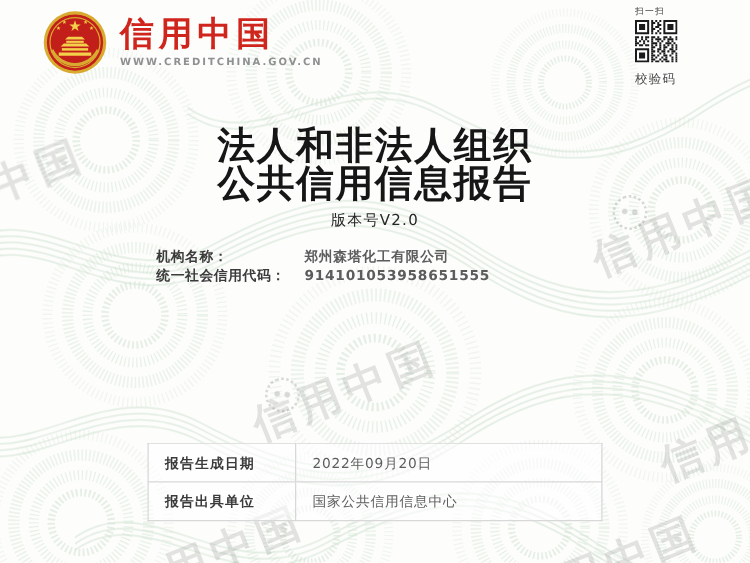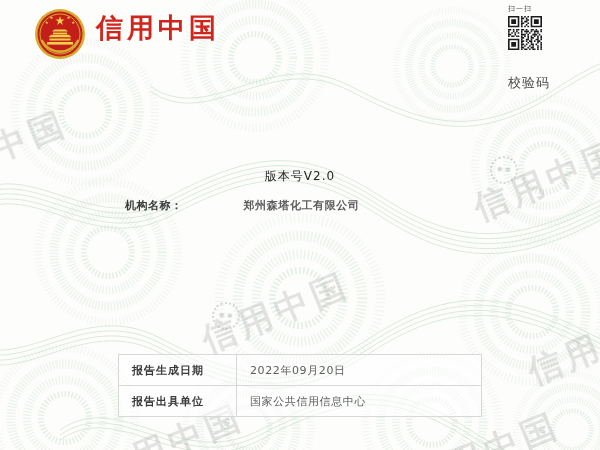--- a/index.html
+++ b/index.html
@@ -42,21 +42,21 @@
     color:#d0251c;line-height:28px;
   }
   .url{
     margin-top:3px;font-size:8px;font-weight:bold;letter-spacing:1.6px;
     color:#8f9191;
   }
   
   .qr-panel{position:absolute;left:508px;top:4px;width:54px;z-index:2;text-align:left;}
   .qr-hint{font-size:7px;color:#4a4a4a;letter-spacing:1px;margin-bottom:2px;}
   .qr{width:34px;height:34px;display:inline-block;background:#fff;}
-  .qr-caption{font-size:13px;color:#4a4a4a;letter-spacing:1px;margin-top:20px;font-family:Liberation Mono, monospace;}
+  .qr-caption{font-size:10px;color:#4a4a4a;letter-spacing:1px;margin-top:2px;font-family:Liberation Mono, monospace;}
   
   .title{position:absolute;left:0;top:101px;width:100%;text-align:center;z-index:2;}
   .title .tl{
     font-size:30px;font-weight:bold;color:#161616;
     letter-spacing:1.5px;line-height:31px;
   }
   .version{
     position:absolute;left:0;top:168px;width:100%;text-align:center;z-index:2;
     font-size:12px;color:#262626;letter-spacing:1px;
   }
@@ -147,20 +147,21 @@
         <rect x="13" y="34" width="26" height="2.6"></rect>
         <rect x="15.5" y="30.5" width="21" height="2"></rect>
         <path d="M14.5 29.2h23l-2.6-2.4H17.1z"></path>
         <rect x="19" y="24.6" width="14" height="1.7"></rect>
         <path d="M18 23.6h16l-2.4-2.2H20.4z"></path>
       </g>
       <path d="M7.5 32 A20.5 20.5 0 0 0 44.5 32" stroke="#d8aa30" stroke-width="2.6" fill="none"></path>
     </svg>
     <div class="brand-wrap">
       <div class="brand">信用中国</div>
+      <div class="url">WWW.CREDITCHINA.GOV.CN</div>
     </div>
   </div>
 
   <div class="qr-panel">
     <div class="qr-hint">扫一扫</div>
     <svg class="qr" viewBox="0 0 21 21" aria-hidden="true">
       <rect width="21" height="21" fill="#ffffff"></rect>
       <g fill="#1b1b1b">
         <g>
           <path d="M0 0h7v1H0zM0 1h1v6H0zM6 1h1v6H6zM0 6h7v1H0zM2 2h3v3H2z"></path>
@@ -197,26 +198,34 @@
         <path d="M8 16.5H21" stroke-dasharray="1 3 1 1"></path>
         <path d="M8 17.5H21" stroke-dasharray="2 1 1 2"></path>
         <path d="M8 18.5H21" stroke-dasharray="1 1 1 2"></path>
         <path d="M8 19.5H21" stroke-dasharray="2 2 1 1"></path>
         <path d="M8 20.5H21" stroke-dasharray="1 1 2 1"></path>
       </g>
     </svg>
     <div class="qr-caption">校验码</div>
   </div>
 
+  <div class="title">
+    <div class="tl">法人和非法人组织</div>
+    <div class="tl">公共信用信息报告</div>
+  </div>
   <div class="version">版本号V2.0</div>
 
   <div class="info">
     <div class="info-row">
       <span class="ilabel">机构名称：</span>
       <span class="ivalue">郑州森塔化工有限公司</span>
+    </div>
+    <div class="info-row">
+      <span class="ilabel">统一社会信用代码：</span>
+      <span class="ivalue">914101053958651555</span>
     </div>
   </div>
 
   <table class="meta">
     <tbody>
       <tr>
         <td class="mlabel">报告生成日期</td>
         <td class="mvalue">2022年09月20日</td>
       </tr>
       <tr>

